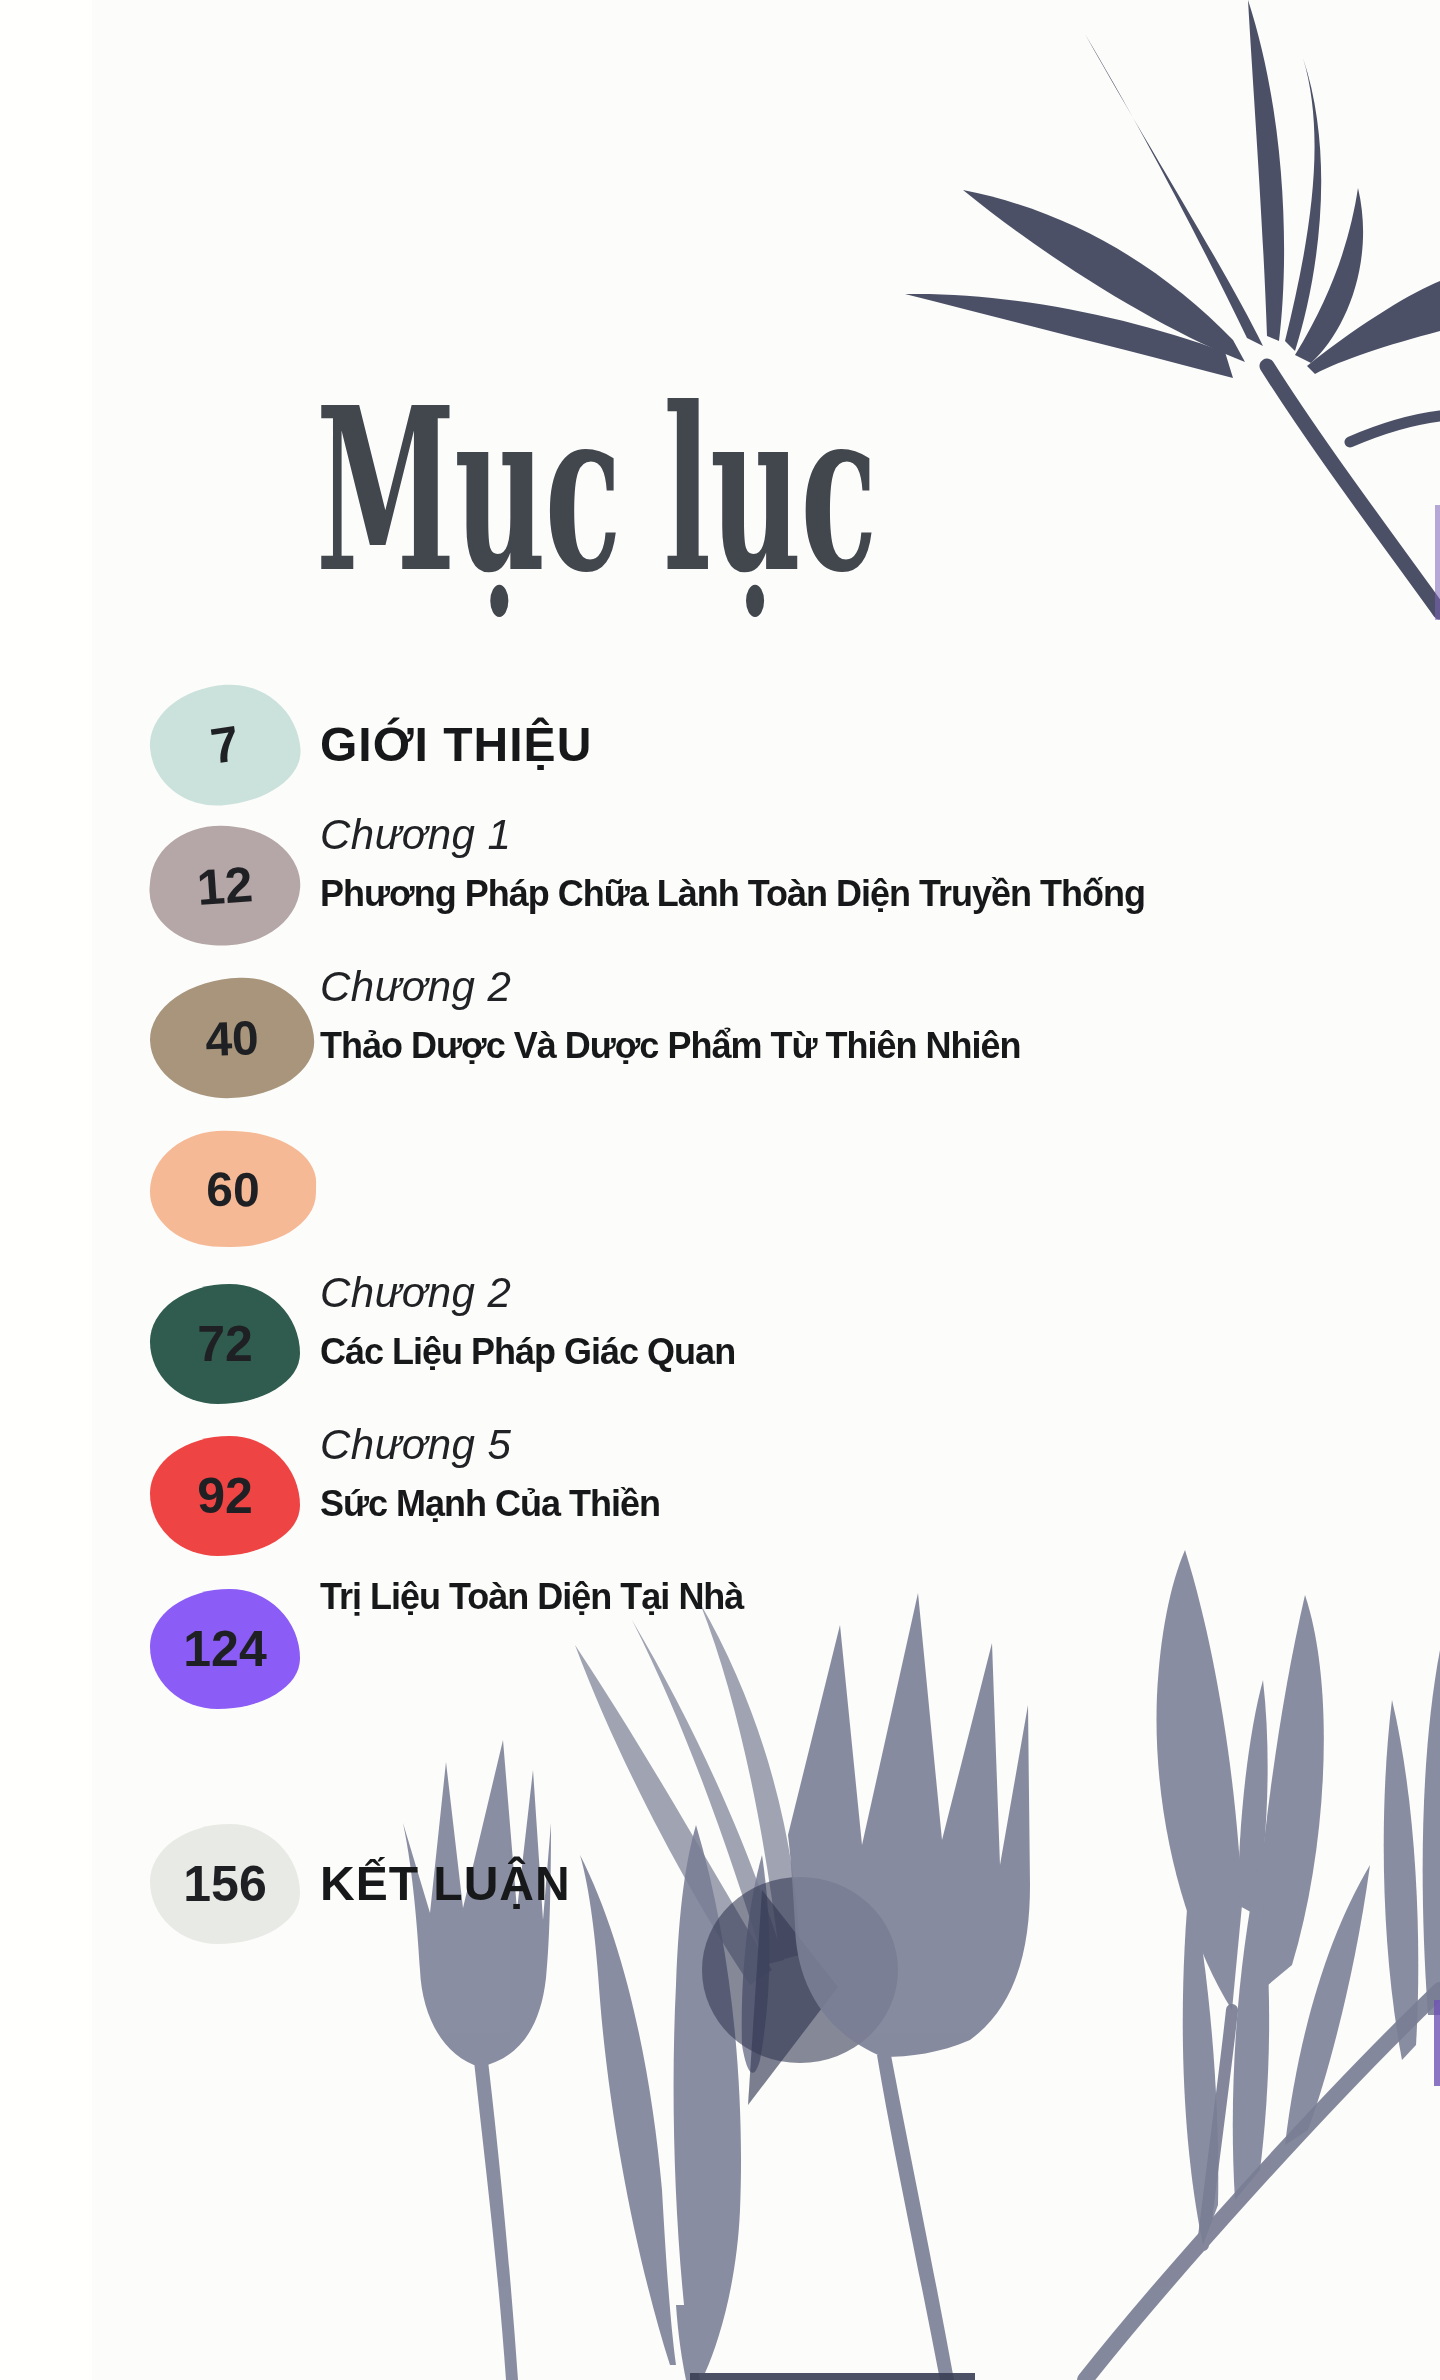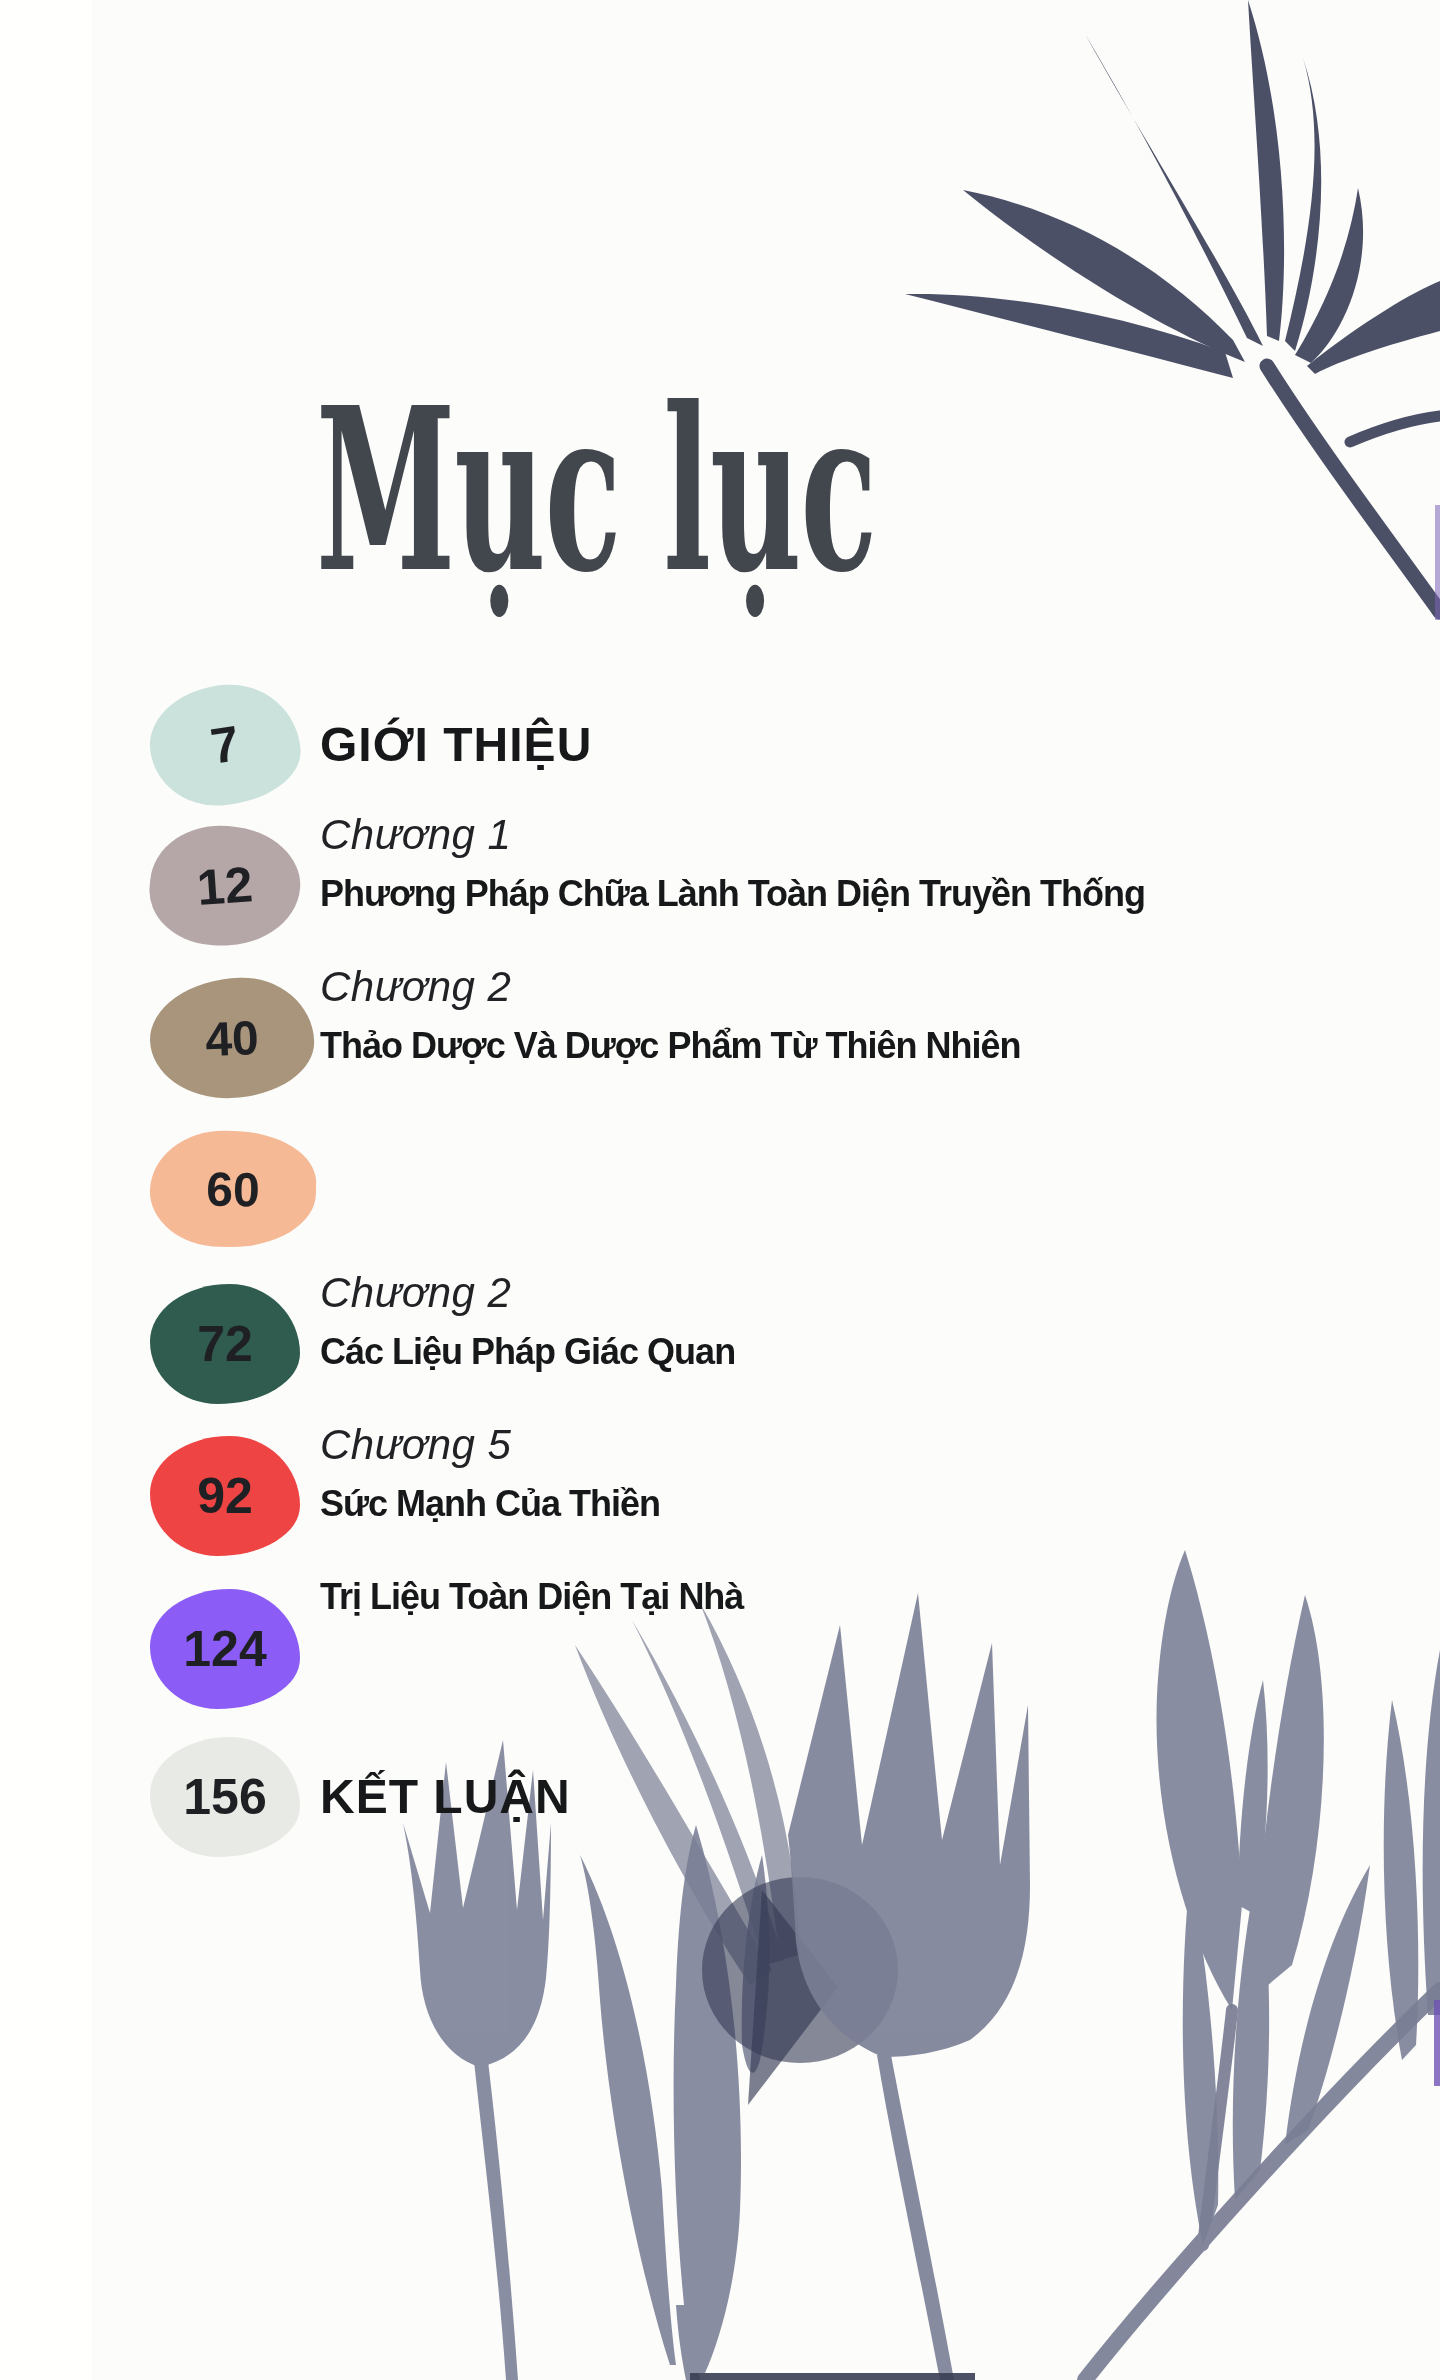--- a/index.html
+++ b/index.html
@@ -191,18 +191,18 @@
 
 <div class="row" style="top:1589px">
   <div class="blob" style="background-color: #8b5cf6;">
     <span class="num">124</span>
   </div>
   <div class="text">
     <div class="ttl">Trị Liệu Toàn Diện Tại Nhà</div>
   </div>
 </div>
 
-<div class="row" style="top:1737px">
+<div class="row" style="top:1824px">
   <div class="blob" style="background-color: rgb(232, 234, 229);">
     <span class="num">156</span>
   </div>
   <div class="sec">KẾT LUẬN</div>
 </div>
 
 </body></html>

